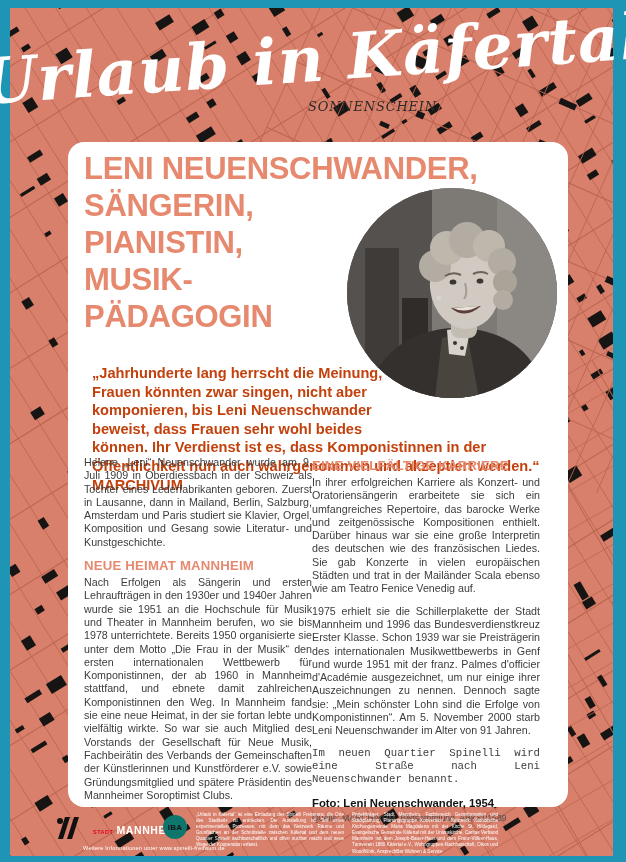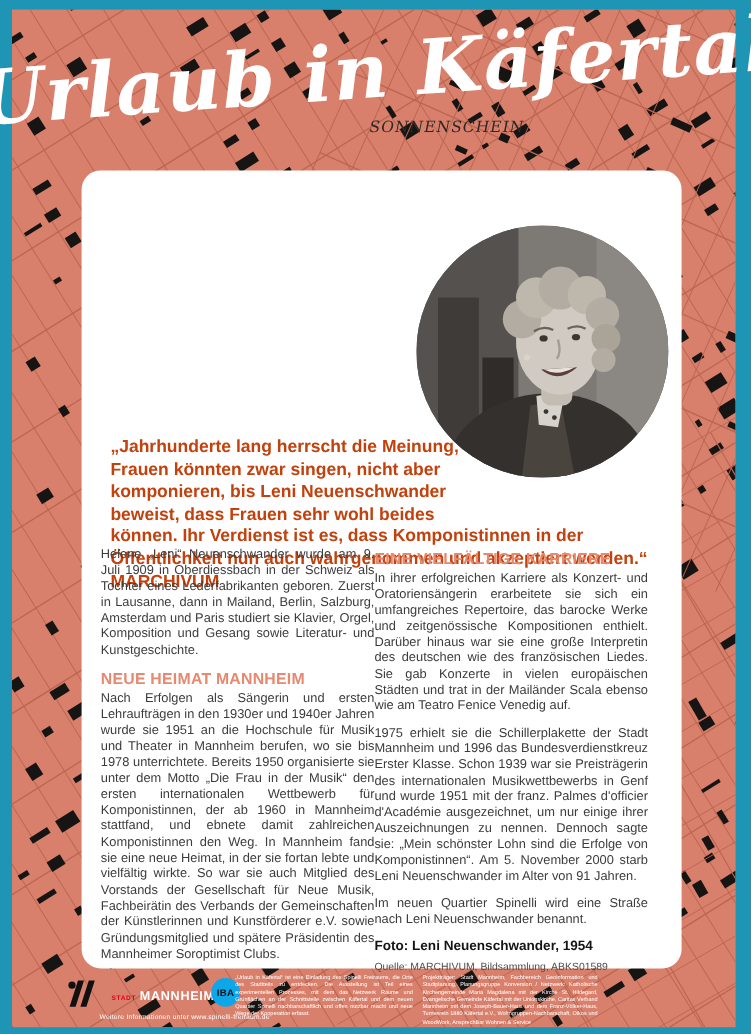--- a/index.html
+++ b/index.html
@@ -47,34 +47,34 @@
     position:absolute;left:16px;top:314px;width:468px;
     display:flex;
   }
   .col{width:228px;font-size:10.7px;line-height:13.3px;color:#3c3c3c;text-align:justify;}
   .col p{margin:0 0 9px;}
   .col .sec-head{
     font-weight:700;font-size:13.2px;line-height:15px;color:#e6896f;
     letter-spacing:0.2px;margin:9px 0 3px;text-align:left;
   }
   .col .sec-head.first{margin-top:2px;}
-  .gap-para{margin-top:12px;}
+  .gap-para{margin-top:12px;font-family:Liberation Mono, monospace;}
   .caption-title{font-weight:700;font-size:11.3px;color:#141414;margin:10px 0 3px;text-align:left;}
   .caption-meta{font-size:8.7px;line-height:11.5px;color:#4e4e4e;text-align:left;}
   .footer{position:absolute;left:0;top:0;width:626px;height:862px;z-index:5;pointer-events:none;}
   .footer > *{position:absolute;}
   .marchivum-logo{left:55px;top:815px;width:26px;height:28px;}
   .mannheim-logo{left:93px;top:824px;display:flex;align-items:baseline;gap:3px;}
   .mannheim-stadt{color:#e2001a;font-size:5.5px;font-weight:700;letter-spacing:0.5px;}
   .mannheim-name{color:#ffffff;font-size:10.5px;font-weight:800;letter-spacing:0.6px;}
   .mannheim-sup{width:3px;height:3px;background:#e2001a;display:inline-block;margin-left:1px;transform:translateY(-6px);}
   .iba-badge{
     left:163px;top:815px;width:24px;height:24px;border-radius:50%;
-    background:#0ea5e9;display:flex;align-items:center;justify-content:center;
-    color:#141414;font-weight:800;font-size:8px;letter-spacing:0.3px;margin-left:13px;
+    background:#0f766e;display:flex;align-items:center;justify-content:center;
+    color:#141414;font-weight:800;font-size:8px;letter-spacing:0.3px;
   }
   .info-line{left:83px;top:845px;color:#ffffff;font-size:5.6px;letter-spacing:0.2px;}
   .footer-about{left:196px;top:812px;width:148px;color:#ffffff;font-size:4.6px;line-height:6.1px;text-align:justify;}
   .footer-credits{left:352px;top:812px;width:146px;color:#ffffff;font-size:4.6px;line-height:6.1px;text-align:justify;}
 </style>
 </head>
 <body>
 
 <div class="map-area">
   <svg id="map-svg" width="603" height="848">
@@ -929,20 +929,27 @@
         <rect x="737.3489154949784" y="721.1045421361923" width="6.892741441726685" height="11.22134318947792" fill="#171513"></rect>
       </g>
     </svg>
 </div>
 
 <div class="script-title">Urlaub in Käfertal</div>
 <div class="district-label">SONNENSCHEIN</div>
 
 <div class="card">
 
+  <div class="card-title">
+    <span>LENI NEUENSCHWANDER,</span>
+    <span>SÄNGERIN,</span>
+    <span>PIANISTIN,</span>
+    <span>MUSIK-</span>
+    <span>PÄDAGOGIN</span>
+  </div>
 
   <div class="photo">
     <svg width="210" height="210" viewBox="0 0 210 210">
       <rect x="0" y="0" width="210" height="210" fill="#7d7975"></rect>
       <rect x="0" y="0" width="85" height="210" fill="#55514e"></rect>
       <rect x="18" y="60" width="34" height="120" fill="#3e3b38"></rect>
       <rect x="55" y="110" width="26" height="90" fill="#2f2c2a"></rect>
       <rect x="150" y="0" width="60" height="210" fill="#8b8782"></rect>
 
       <path d="M20 210 C30 160 70 142 105 140 C150 138 190 160 200 210 Z" fill="#33302d"></path>

